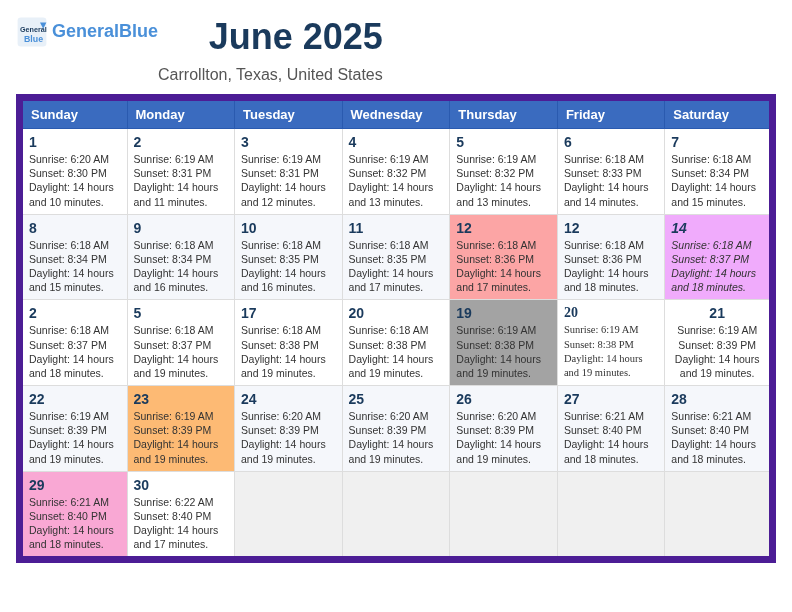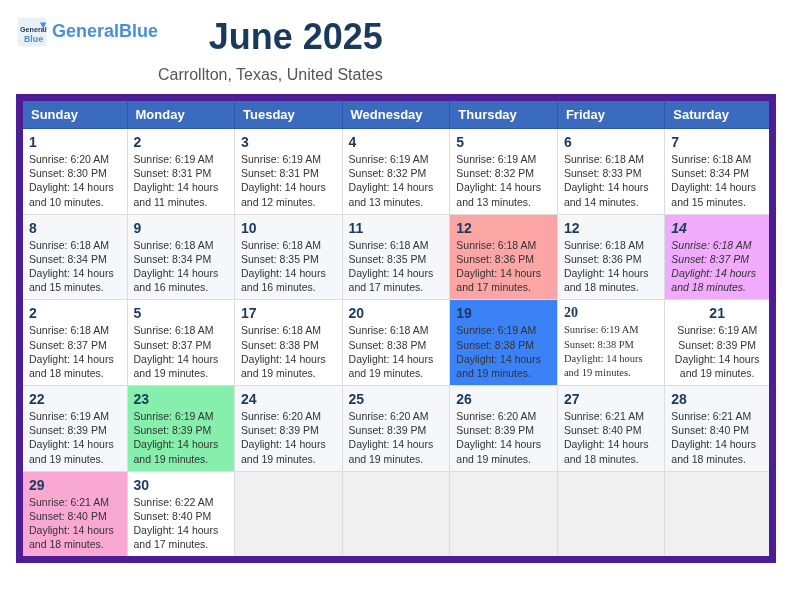--- a/index.html
+++ b/index.html
@@ -199,39 +199,39 @@
           <div class="cell-text">Sunrise: 6:18 AM<br>Sunset: 8:37 PM<br>Daylight: 14 hours<br>and 19 minutes.</div>
         </td>
         <td style="background: rgb(255, 255, 255);">
           <span class="day-number">17</span>
           <div class="cell-text">Sunrise: 6:18 AM<br>Sunset: 8:38 PM<br>Daylight: 14 hours<br>and 19 minutes.</div>
         </td>
         <td style="background: rgb(255, 255, 255);">
           <span class="day-number">20</span>
           <div class="cell-text">Sunrise: 6:18 AM<br>Sunset: 8:38 PM<br>Daylight: 14 hours<br>and 19 minutes.</div>
         </td>
-        <td style="background: #3b82f6;">
+        <td style="background: #a3a3a3;">
           <span class="day-number">19</span>
           <div class="cell-text">Sunrise: 6:19 AM<br>Sunset: 8:38 PM<br>Daylight: 14 hours<br>and 19 minutes.</div>
         </td>
         <td style="background: rgb(255, 255, 255); font-family: Liberation Serif, serif;">
           <span class="day-number">20</span>
           <div class="cell-text">Sunrise: 6:19 AM<br>Sunset: 8:38 PM<br>Daylight: 14 hours<br>and 19 minutes.</div>
         </td>
         <td style="background: rgb(255, 255, 255); text-align: center;">
           <span class="day-number">21</span>
           <div class="cell-text">Sunrise: 6:19 AM<br>Sunset: 8:39 PM<br>Daylight: 14 hours<br>and 19 minutes.</div>
         </td>
       </tr>
       <tr>
         <td style="background: rgb(245, 247, 251);">
           <span class="day-number">22</span>
           <div class="cell-text">Sunrise: 6:19 AM<br>Sunset: 8:39 PM<br>Daylight: 14 hours<br>and 19 minutes.</div>
         </td>
-        <td style="background: #86efac;">
+        <td style="background: #fdba74;">
           <span class="day-number">23</span>
           <div class="cell-text">Sunrise: 6:19 AM<br>Sunset: 8:39 PM<br>Daylight: 14 hours<br>and 19 minutes.</div>
         </td>
         <td style="background: rgb(245, 247, 251);">
           <span class="day-number">24</span>
           <div class="cell-text">Sunrise: 6:20 AM<br>Sunset: 8:39 PM<br>Daylight: 14 hours<br>and 19 minutes.</div>
         </td>
         <td style="background: rgb(245, 247, 251);">
           <span class="day-number">25</span>
           <div class="cell-text">Sunrise: 6:20 AM<br>Sunset: 8:39 PM<br>Daylight: 14 hours<br>and 19 minutes.</div>

